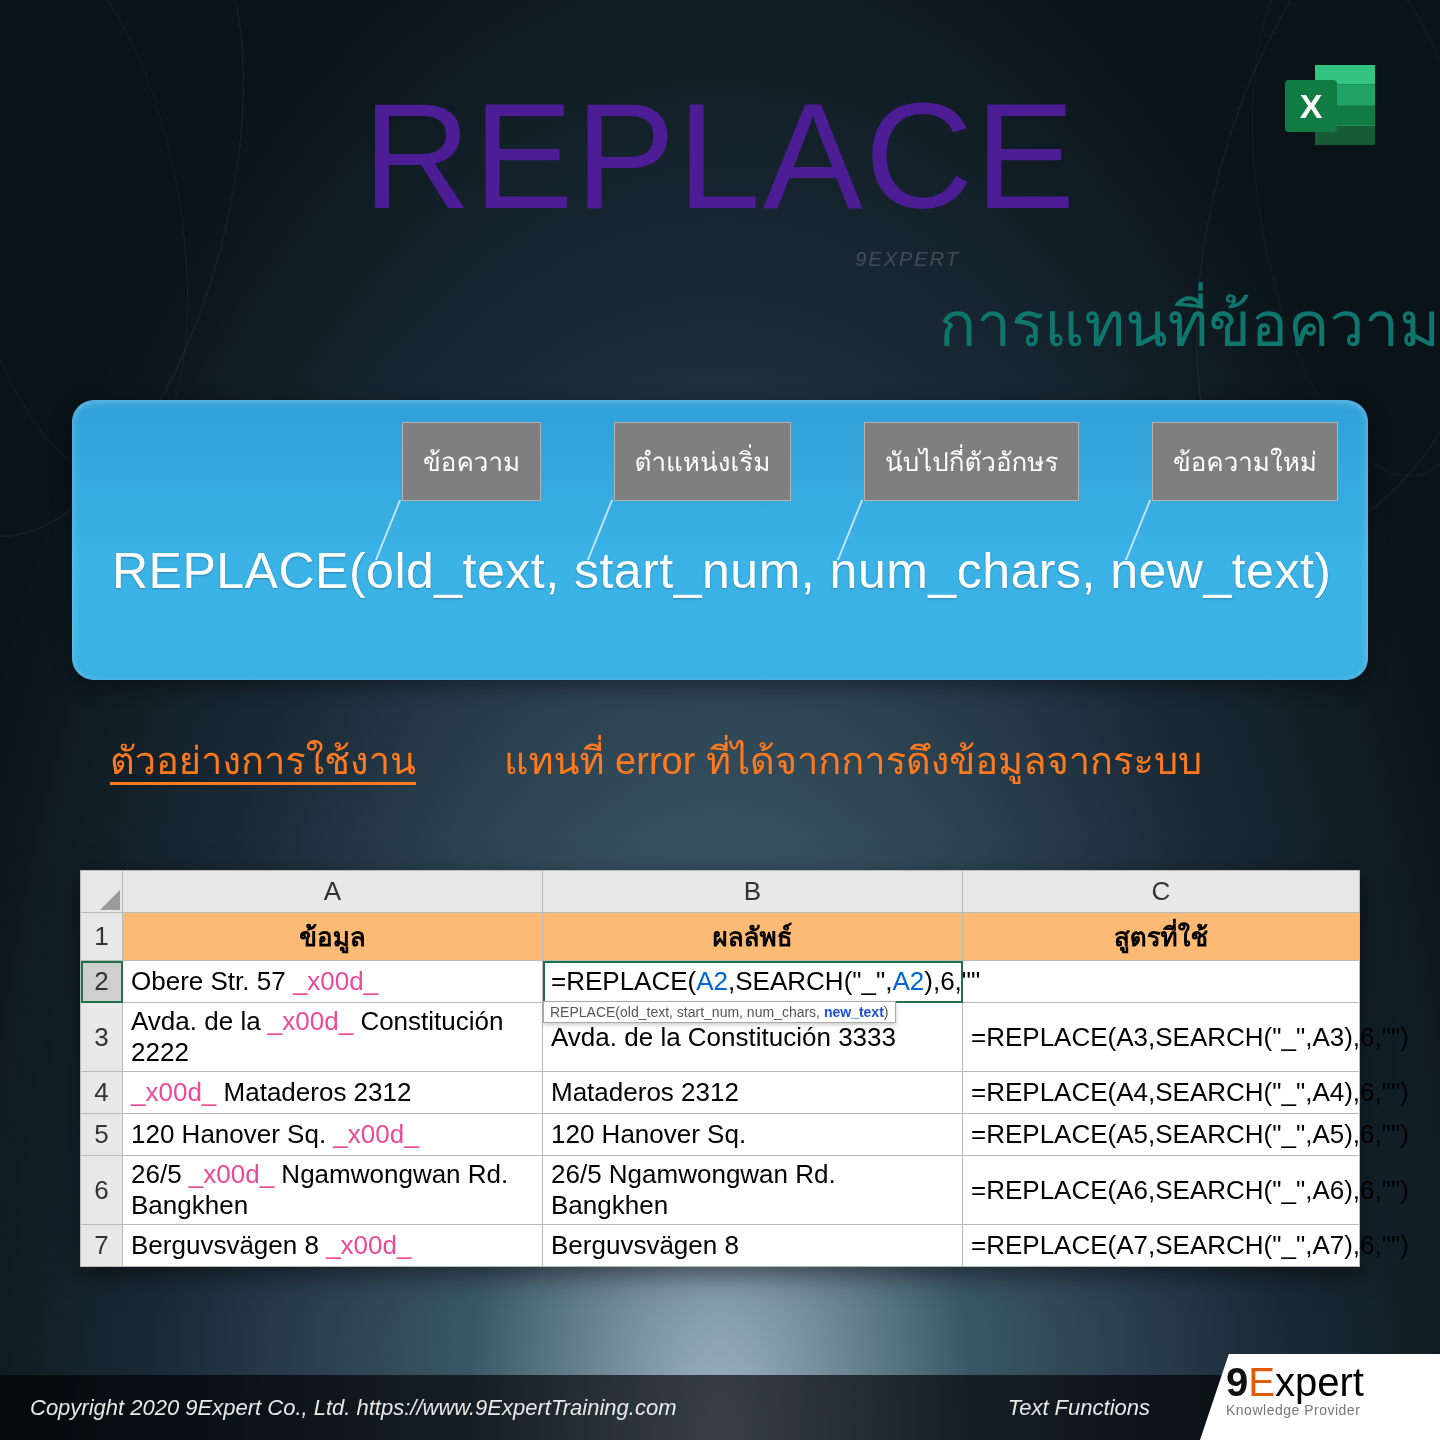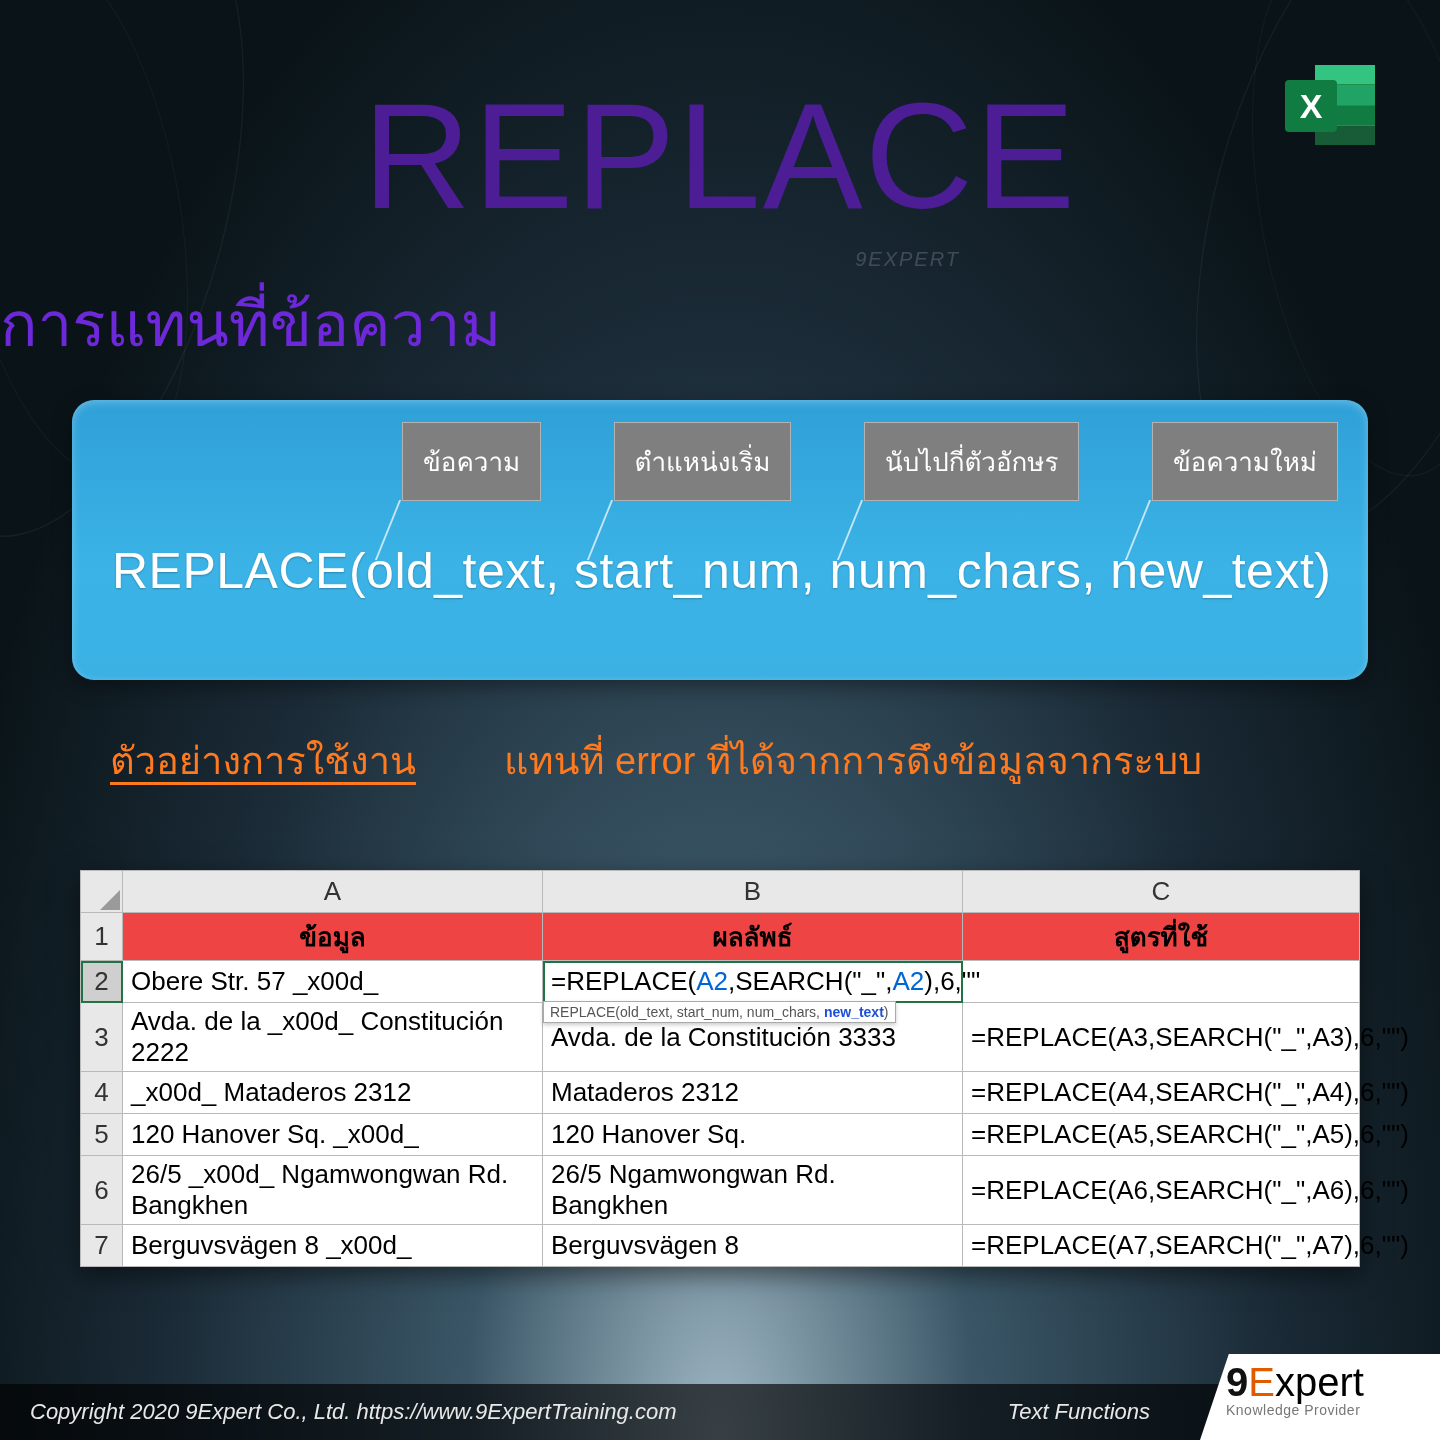--- a/index.html
+++ b/index.html
@@ -65,22 +65,22 @@
     color: #4c1d95;
     letter-spacing: 2px;
   }
   .watermark {
     position: absolute; top: 248px; right: 480px;
     color: rgba(255,255,255,0.18);
     font-size: 20px; font-style: italic; letter-spacing: 2px;
   }
   .subtitle {
     position: absolute; top: 275px; left: 0; right: 0;
-    text-align: left;
-    font-size: 62px; color: #6d28d9;
+    text-align: right;
+    font-size: 62px; color: #0f766e;
   }
 
   
   .panel {
     position: absolute; top: 400px; left: 72px; right: 72px;
     height: 280px;
     background: linear-gradient(180deg, #2fa0d8 0%, #3bb3e6 60%, #3ab0e3 100%);
     border-radius: 22px;
     box-shadow: inset 0 2px 8px rgba(255,255,255,0.3), 0 6px 20px rgba(0,0,0,0.4);
     padding: 28px 40px 0 40px;
@@ -134,39 +134,39 @@
     font-size: 26px;
     box-shadow: 0 8px 24px rgba(0,0,0,0.5);
   }
   table { border-collapse: collapse; width: 100%; table-layout: fixed; }
   th, td { border: 1px solid #b9b9b9; padding: 3px 8px; height: 42px; }
   .corner { background:#e8e8e8; width:42px; position:relative; }
   .corner::after{content:"";position:absolute;right:2px;bottom:2px;border:10px solid transparent;border-right-color:#9a9a9a;border-bottom-color:#9a9a9a;}
   .colhead { background:#e8e8e8; text-align:center; font-weight:400; color:#333; }
   .rowhead { background:#e8e8e8; text-align:center; width:42px; color:#333; }
   .rowhead.sel { background:#cfcfcf; }
-  .greenhead { background:#ef4444; color:#000; font-weight:700; text-align:center; }
+  .greenhead { background:#fdba74; color:#000; font-weight:700; text-align:center; }
   td.data { background:#fff; color:#000; }
   td.sel { outline: 2px solid #217346; outline-offset:-2px; }
-  .err { color:#000000;margin-top:20px; }
+  .err { color:#ec4899;margin-top:20px; }
   .ref { color:#0066d6; }
   .tooltip {
     position:absolute; z-index:5;
     background:#fff; border:1px solid #aaa;
     font-size: 14px; padding: 2px 6px; color:#555;
     box-shadow: 0 2px 4px rgba(0,0,0,0.2);
     white-space: nowrap;
   }
   .tooltip b { color:#1d4ed8; }
 
   col.c0{width:42px;} col.c1{width:420px;} col.c2{width:420px;} col.c3{}
 
   
   .footer {
-    position:absolute; left:0; right:0; bottom:0; height:56px;
+    position:absolute; left:0; right:0; bottom:0; height:65px;
     background: rgba(0,0,0,0.65);
     display:flex; align-items:center;
     padding: 0 30px;
     font-size: 22px; font-style: italic; color:#e8e8e8;
   }
   .footer .cat { margin-left:auto; margin-right: 260px; }
   .brandbox {
     position:absolute; right:0; bottom:0;
     width: 240px; height: 86px;
     background:#fff;

